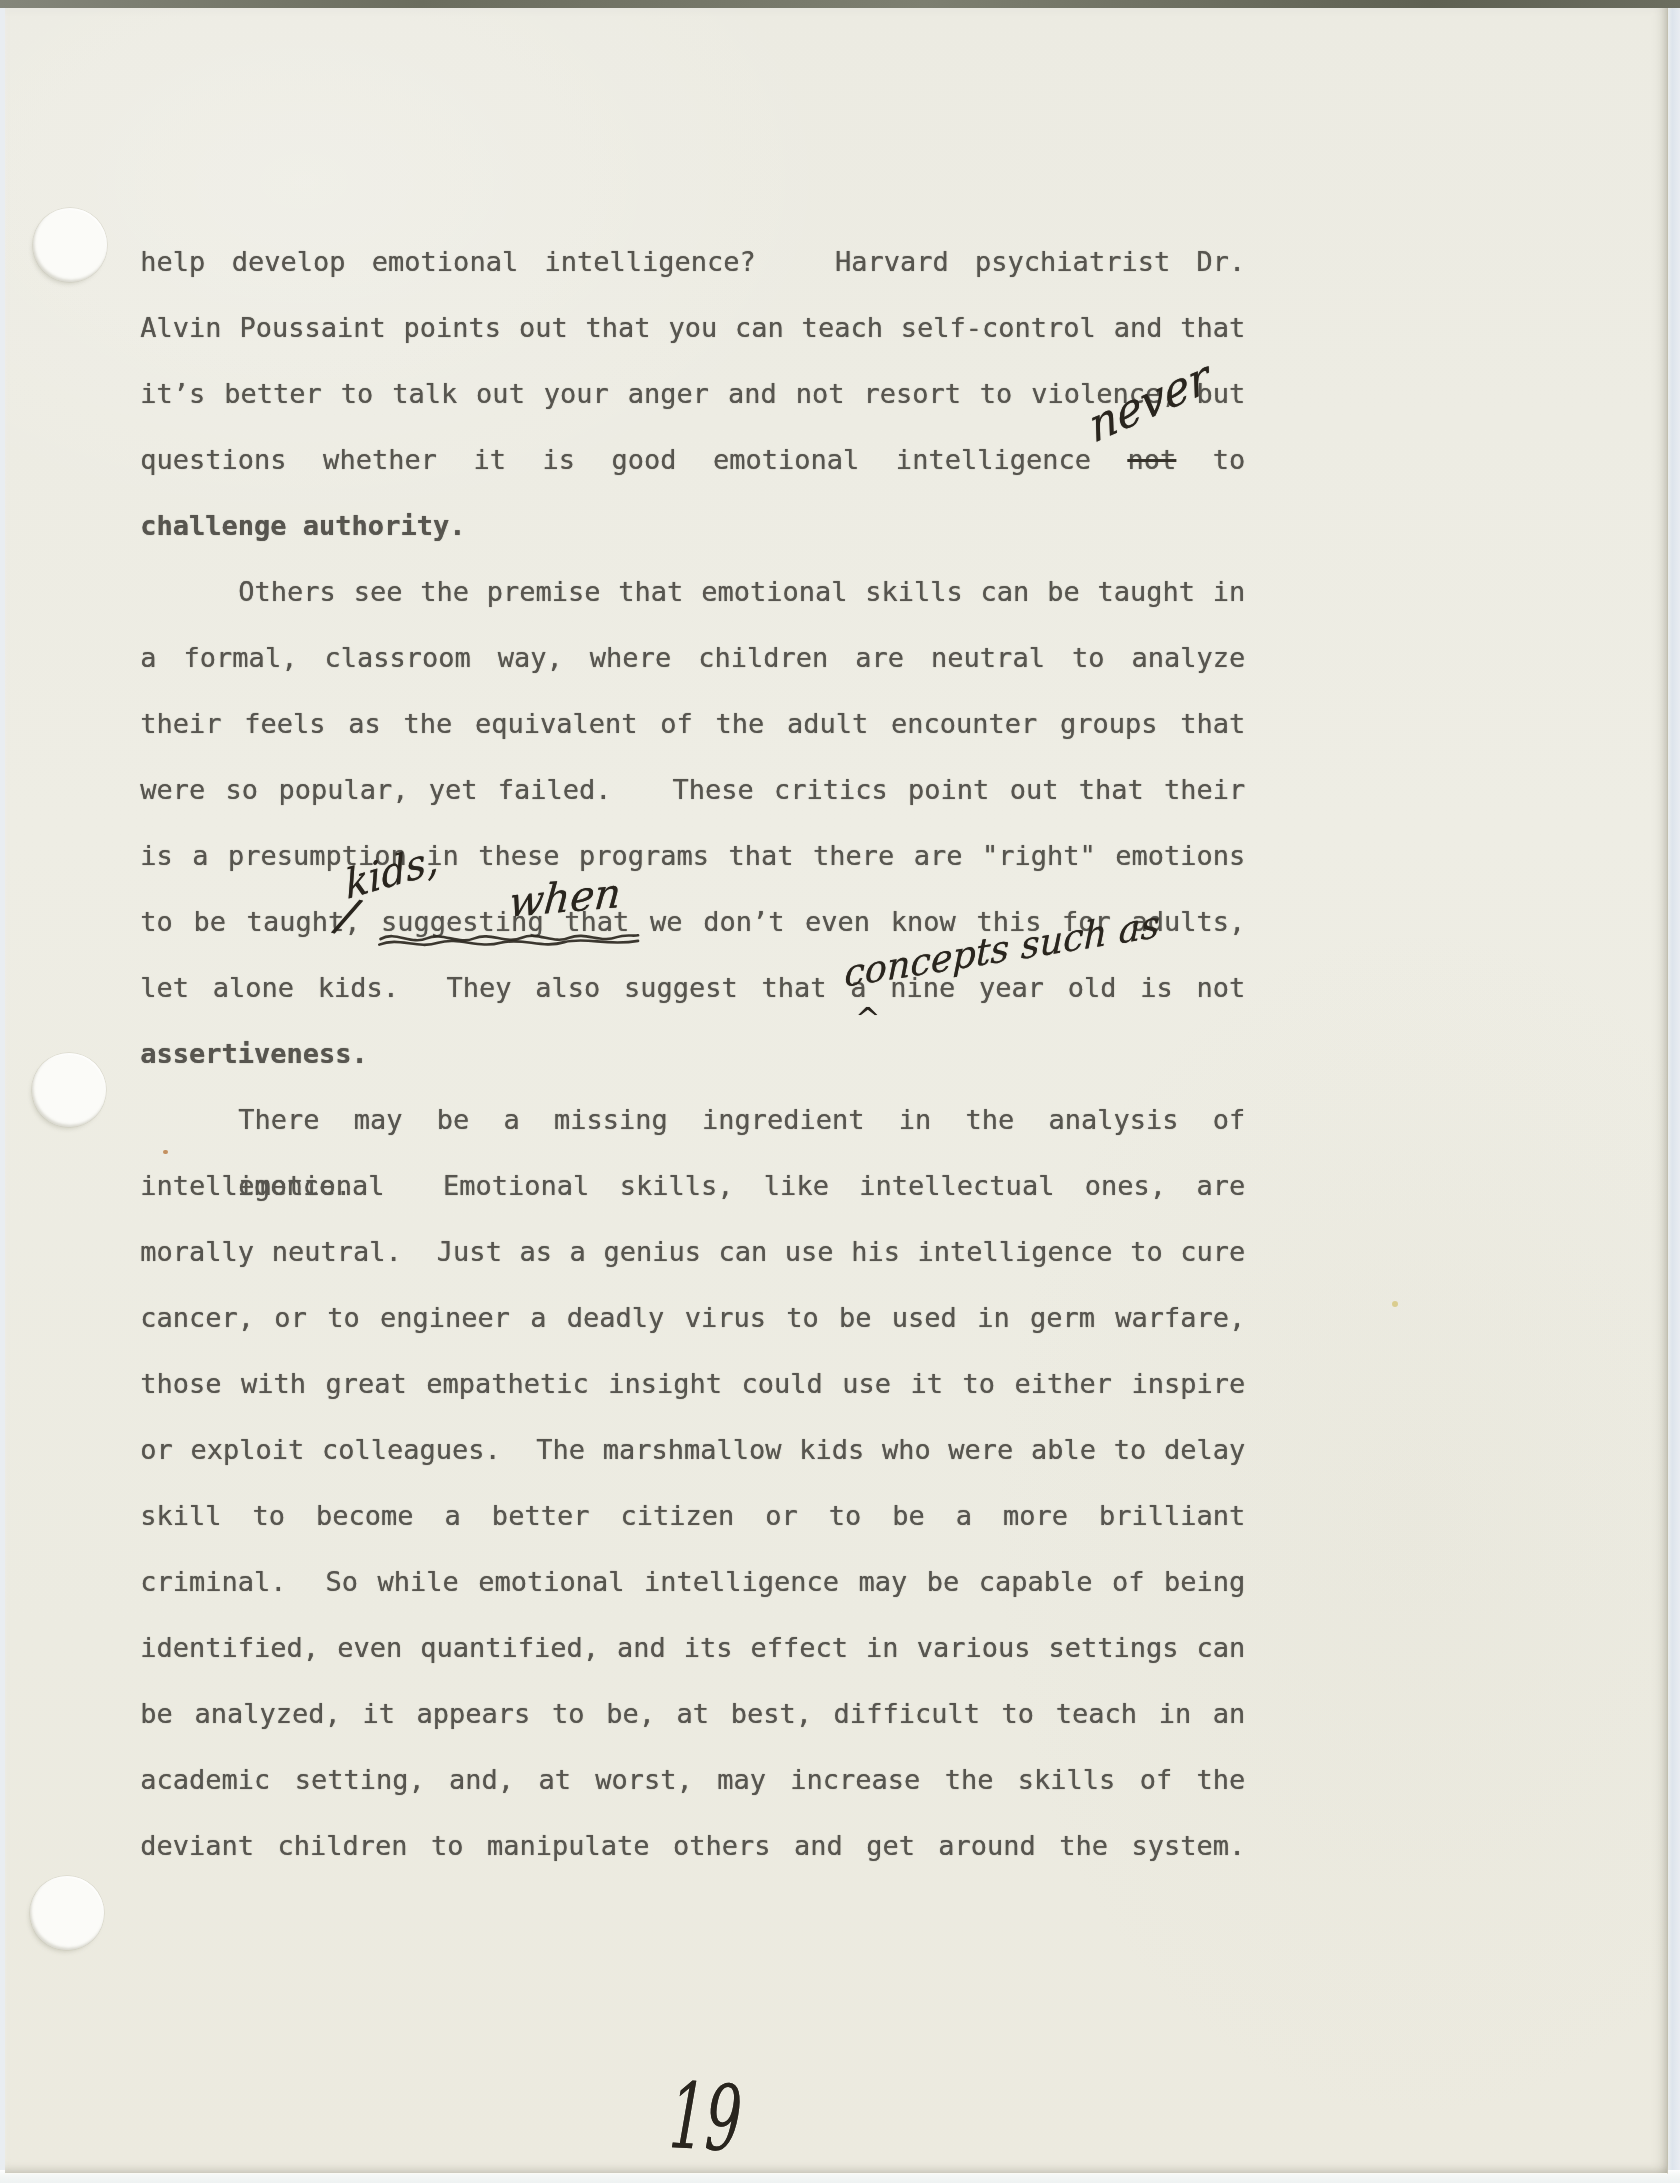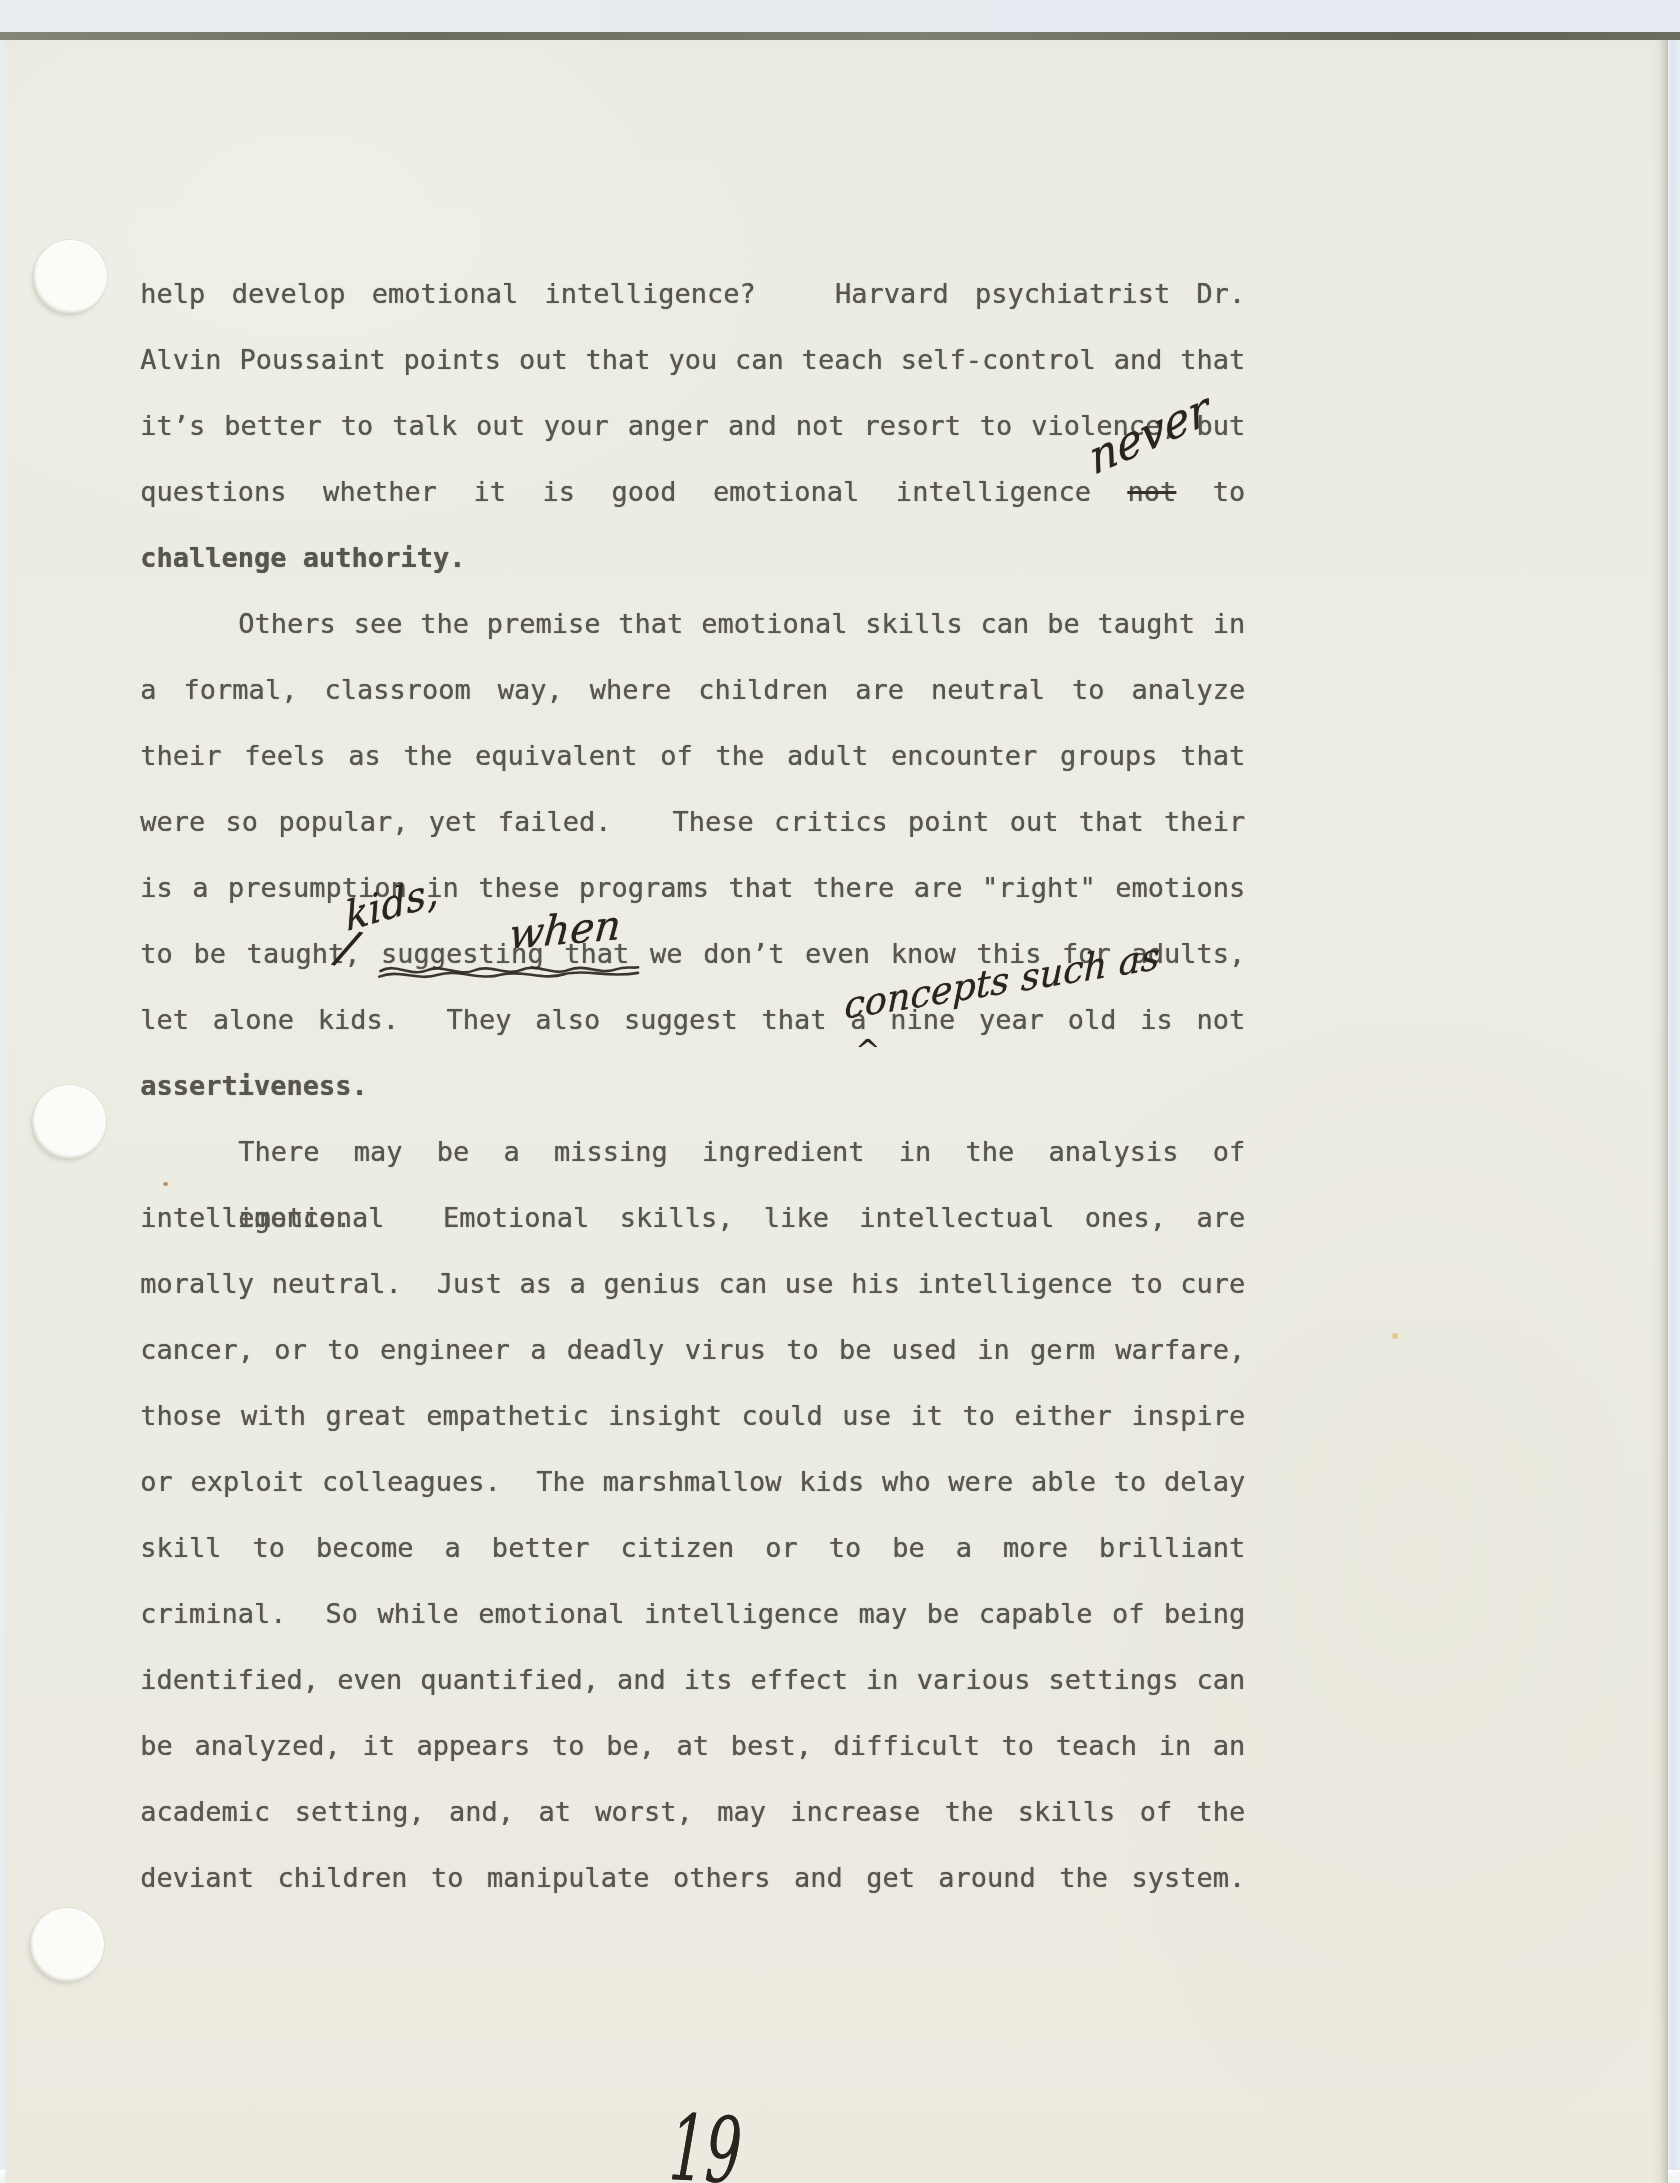--- a/index.html
+++ b/index.html
@@ -1,17 +1,17 @@
 <!DOCTYPE html>
 <html style="font-size:10.5px"><head>
 <meta charset="utf-8">
 <style>
   html,body{margin:0;padding:0;width:1681px;height:2183px;overflow:hidden;
     background:linear-gradient(90deg,#e9edf1,#e6ebf1);font-family:"DejaVu Sans Mono","Liberation Mono",monospace;}
-  .scene{position:absolute;inset:0;margin-top:32px;}
+  .scene{position:absolute;inset:0;}
   .strip-top{position:absolute;left:0;top:0;width:1681px;height:8px;z-index:6;
     background:linear-gradient(90deg,#84867a,#6b6d5e 25%,#7d7f70 55%,#5f6152 85%,#6b6d5f);}
   .strip-right{position:absolute;right:0;top:0;width:14.5px;height:2183px;
     background:linear-gradient(90deg,#f1f3f0,#dde4ec 45%,#e9edf2);}
   .strip-bottom{position:absolute;left:0;bottom:0;width:1681px;height:13px;
     background:linear-gradient(180deg,#ffffff,#f5f8f6 40%,#eef2f2);}
   .paper{position:absolute;left:5.3px;top:6.6px;width:1662px;height:2165px;z-index:3;
     background:
       radial-gradient(923px 593px at 18% 8%, rgba(255,255,255,.20), transparent 60%),
       radial-gradient(659px 923px at 85% 70%, rgba(210,206,188,.10), transparent 65%),

